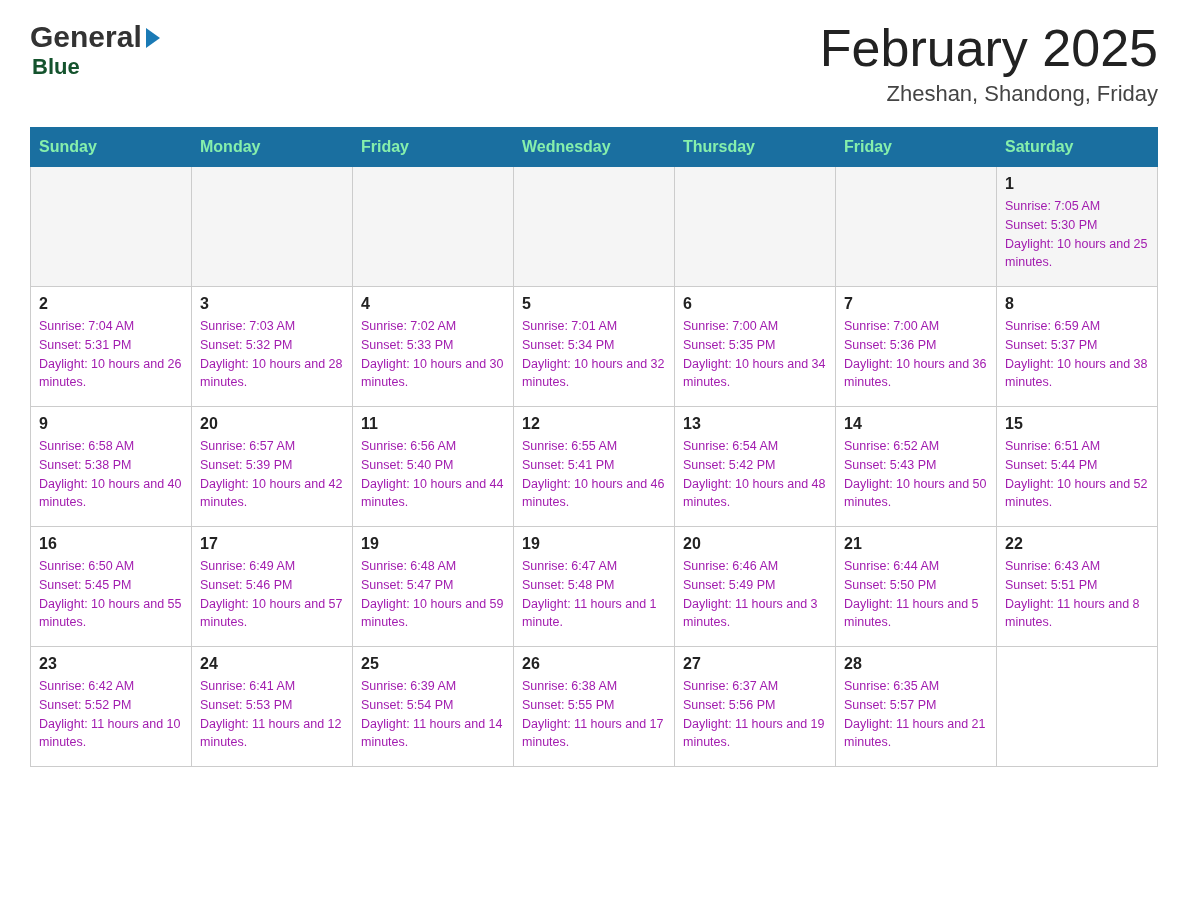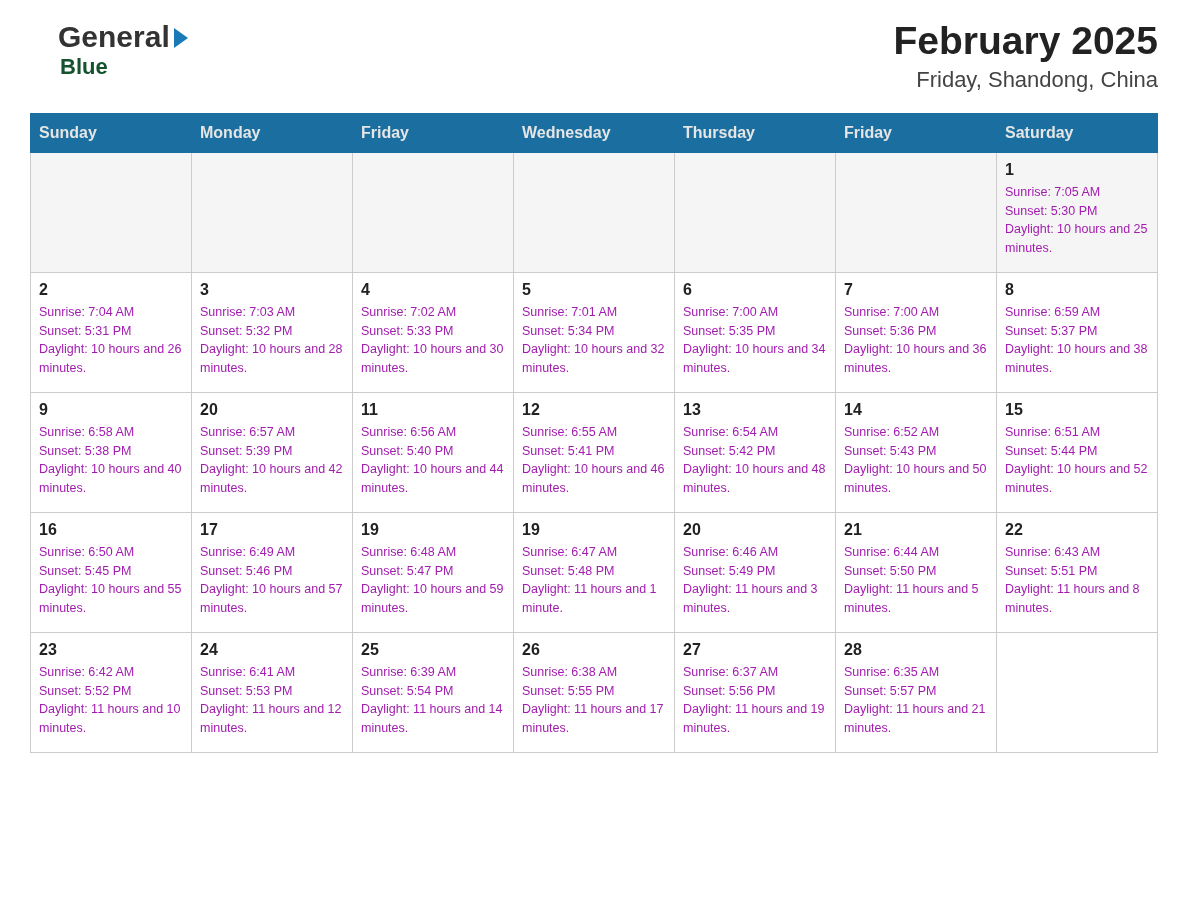--- a/index.html
+++ b/index.html
@@ -13,21 +13,20 @@
     .header {
       display: flex;
       justify-content: space-between;
       align-items: flex-start;
       margin-bottom: 20px;
     }
     .logo {
       display: flex;
       flex-direction: column;
       align-items: flex-start;
-      margin-left: 28px;
     }
     .logo-general {
       font-size: 28px;
       font-weight: bold;
       color: #333;
       display: flex;
       align-items: center;
       gap: 0;
     }
     .logo-general span.blue-arrow {
@@ -43,38 +42,38 @@
     .logo-blue {
       font-size: 22px;
       font-weight: bold;
       color: #14532d;
       margin-left: 2px;
     }
     .title-section {
       text-align: right;
     }
     .calendar-title {
-      font-size: 39px;
-      font-weight: bold;
+      font-size: 52px;
+      font-weight: normal;
       color: #222;
       line-height: 1.1;
     }
     .calendar-subtitle {
       font-size: 22px;
       color: #444;
       margin-top: 4px;
     }
     .calendar-table {
       width: 100%;
       border-collapse: collapse;
       table-layout: fixed;
     }
     .calendar-table thead tr th {
       background-color: #1a6fa0;
-      color: #e5e5e5;
+      color: #86efac;
       font-size: 16px;
       font-weight: bold;
       padding: 10px 8px;
       text-align: left;
       border: 1px solid #1a6fa0;
     }
     .calendar-table tbody tr td {
       vertical-align: top;
       border: 1px solid #ccc;
       padding: 8px 8px;
@@ -119,21 +118,21 @@
 <div class="header">
   <div class="logo">
     <div class="logo-general">
       <span style="font-size:30px;font-weight:bold;color:#333;">General</span>
       <span class="blue-arrow"></span>
     </div>
     <div class="logo-blue">Blue</div>
   </div>
   <div class="title-section">
     <div class="calendar-title">February 2025</div>
-    <div class="calendar-subtitle">Friday, Shandong, China</div>
+    <div class="calendar-subtitle">Zheshan, Shandong, Friday</div>
   </div>
 </div>
 
 <table class="calendar-table">
   <thead>
     <tr>
     <th>Sunday</th>
         <th>Monday</th>
         <th>Friday</th>
         <th>Wednesday</th>

